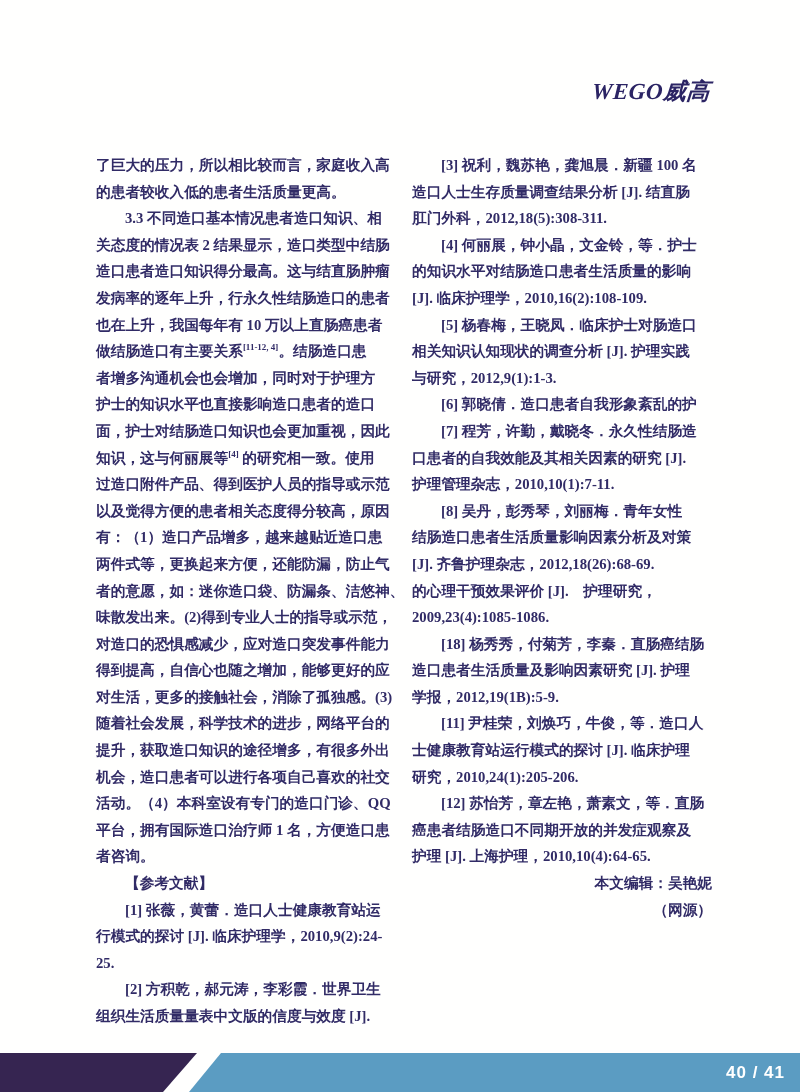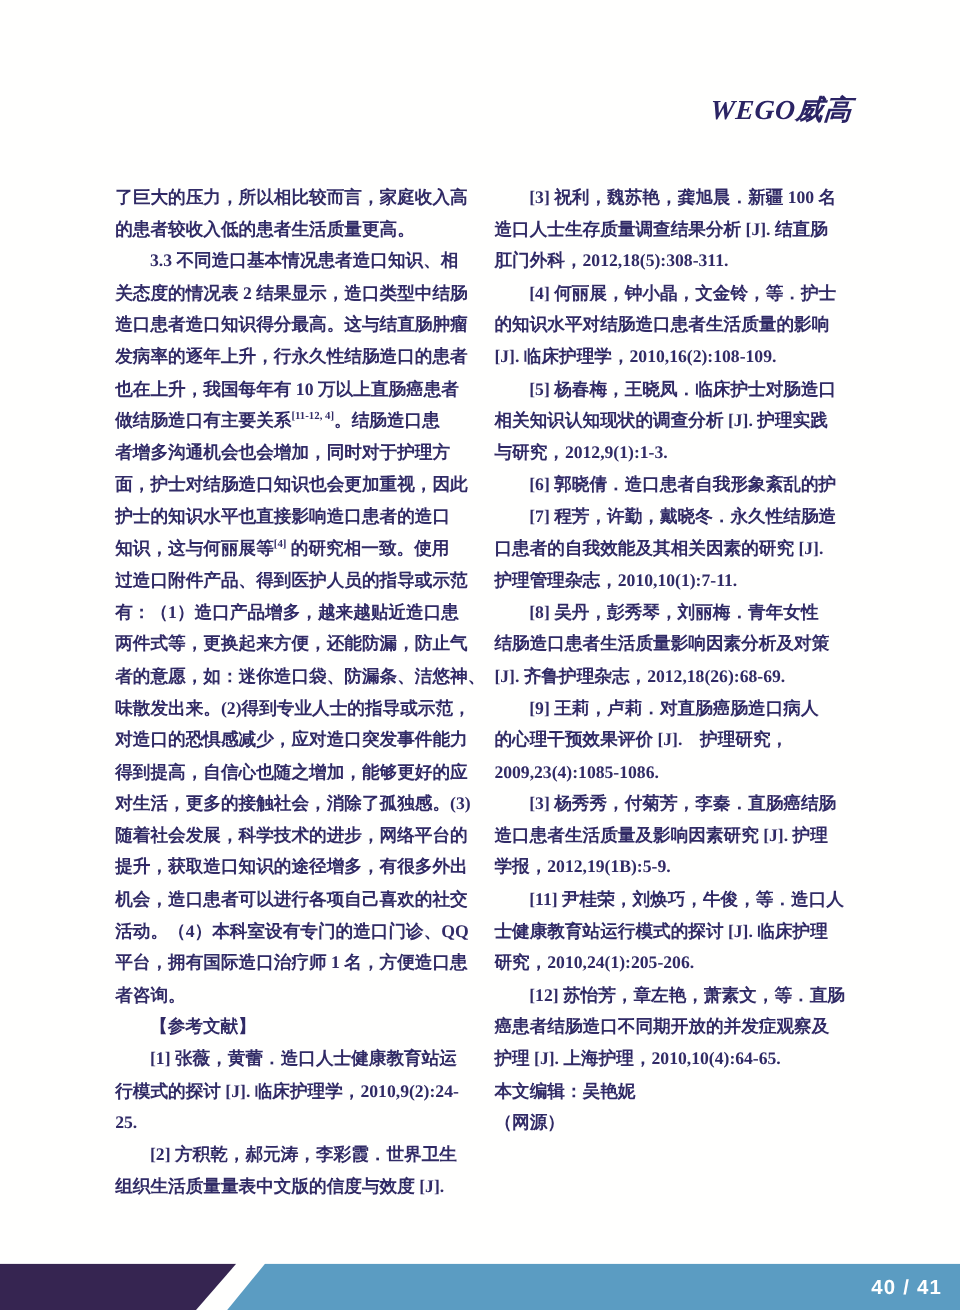--- a/index.html
+++ b/index.html
@@ -26,21 +26,21 @@
     position:absolute;top:152px;width:300px;
     font-size:14.7px;line-height:26.6px;
     font-weight:600;
     color:var(--text-color,#312b66);
     letter-spacing:0px;
   }
   .column-left{left:96px;}
   .column-right{left:412px;}
   .line{white-space:nowrap;height:26.6px;}
   .line.indent{padding-left:29px;}
-  .line.right{white-space:nowrap;}
+  .line.right{text-align:right;white-space:nowrap;}
   .line.bold{font-weight:800;}
   .sup{
     font-size:9px;vertical-align:super;line-height:0;
     letter-spacing:0;
     text-align:right;
   }
 
   
   .footer{position:absolute;left:0;top:1053px;width:800px;height:39px;}
   .footer-purple{
@@ -72,24 +72,25 @@
   <div id="col-left" class="column column-left">
       <div class="line">了巨大的压力，所以相比较而言，家庭收入高</div>
       <div class="line">的患者较收入低的患者生活质量更高。</div>
       <div class="line indent">3.3 不同造口基本情况患者造口知识、相</div>
       <div class="line">关态度的情况表 2 结果显示，造口类型中结肠</div>
       <div class="line">造口患者造口知识得分最高。这与结直肠肿瘤</div>
       <div class="line">发病率的逐年上升，行永久性结肠造口的患者</div>
       <div class="line">也在上升，我国每年有 10 万以上直肠癌患者</div>
       <div class="line"><span>做结肠造口有主要关系</span><span class="sup">[11-12, 4]</span><span>。结肠造口患</span></div>
       <div class="line">者增多沟通机会也会增加，同时对于护理方</div>
+      <div class="line">护士的知识水平也直接影响造口患者的造口</div>
       <div class="line">面，护士对结肠造口知识也会更加重视，因此</div>
-      <div class="line">护士的知识水平也直接影响造口患者的造口</div>
       <div class="line"><span>知识，这与何丽展等</span><span class="sup">[4]</span><span> 的研究相一致。使用</span></div>
       <div class="line">过造口附件产品、得到医护人员的指导或示范</div>
+      <div class="line">以及觉得方便的患者相关态度得分较高，原因</div>
       <div class="line">有：（1）造口产品增多，越来越贴近造口患</div>
       <div class="line">两件式等，更换起来方便，还能防漏，防止气</div>
       <div class="line">者的意愿，如：迷你造口袋、防漏条、洁悠神、</div>
       <div class="line">味散发出来。(2)得到专业人士的指导或示范，</div>
       <div class="line">对造口的恐惧感减少，应对造口突发事件能力</div>
       <div class="line">得到提高，自信心也随之增加，能够更好的应</div>
       <div class="line">对生活，更多的接触社会，消除了孤独感。(3)</div>
       <div class="line">随着社会发展，科学技术的进步，网络平台的</div>
       <div class="line">提升，获取造口知识的途径增多，有很多外出</div>
       <div class="line">机会，造口患者可以进行各项自己喜欢的社交</div>
@@ -114,24 +115,23 @@
       <div class="line indent">[5] 杨春梅，王晓凤．临床护士对肠造口</div>
       <div class="line">相关知识认知现状的调查分析 [J]. 护理实践</div>
       <div class="line">与研究，2012,9(1):1-3.</div>
       <div class="line indent">[6] 郭晓倩．造口患者自我形象紊乱的护</div>
       <div class="line indent">[7] 程芳，许勤，戴晓冬．永久性结肠造</div>
       <div class="line">口患者的自我效能及其相关因素的研究 [J].</div>
       <div class="line">护理管理杂志，2010,10(1):7-11.</div>
       <div class="line indent">[8] 吴丹，彭秀琴，刘丽梅．青年女性</div>
       <div class="line">结肠造口患者生活质量影响因素分析及对策</div>
       <div class="line">[J]. 齐鲁护理杂志，2012,18(26):68-69.</div>
-      <div class="line indent">[9] 王莉，卢莉．对直肠癌肠造口病人</div>
       <div class="line">的心理干预效果评价 [J].　护理研究，</div>
       <div class="line">2009,23(4):1085-1086.</div>
-      <div class="line indent">[3] 杨秀秀，付菊芳，李秦．直肠癌结肠</div>
+      <div class="line indent">[18] 杨秀秀，付菊芳，李秦．直肠癌结肠</div>
       <div class="line">造口患者生活质量及影响因素研究 [J]. 护理</div>
       <div class="line">学报，2012,19(1B):5-9.</div>
       <div class="line indent">[11] 尹桂荣，刘焕巧，牛俊，等．造口人</div>
       <div class="line">士健康教育站运行模式的探讨 [J]. 临床护理</div>
       <div class="line">研究，2010,24(1):205-206.</div>
       <div class="line indent">[12] 苏怡芳，章左艳，萧素文，等．直肠</div>
       <div class="line">癌患者结肠造口不同期开放的并发症观察及</div>
       <div class="line">护理 [J]. 上海护理，2010,10(4):64-65.</div>
       <div class="line right">本文编辑：吴艳妮</div>
       <div class="line right">（网源）</div>

